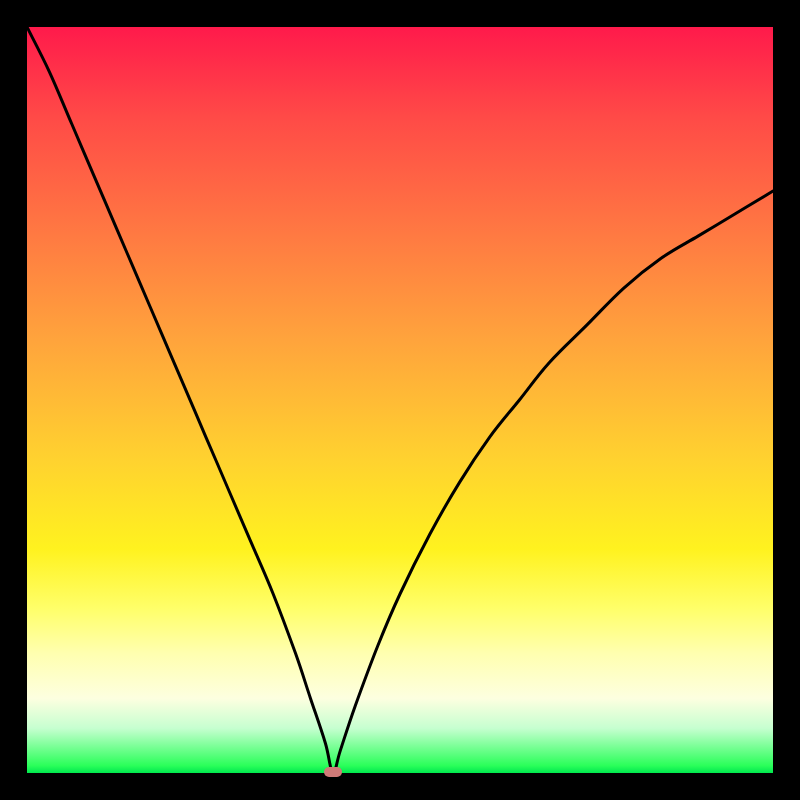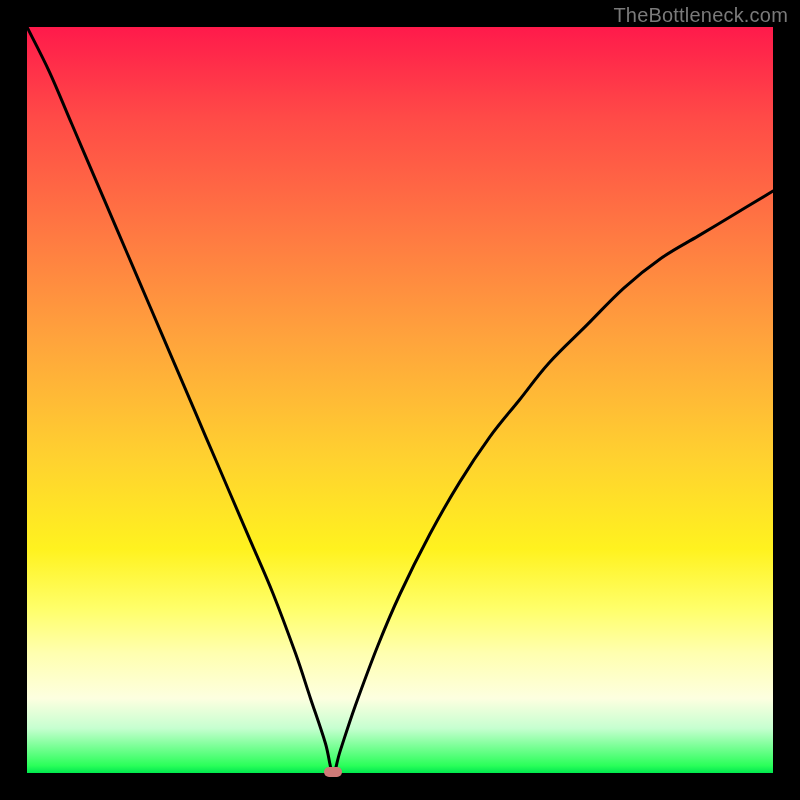--- a/index.html
+++ b/index.html
@@ -64,21 +64,20 @@
     width: 18px;
     height: 10px;
     background: #cf7a78;
     border-radius: 5px;
   }
 </style>
 </head>
 <body>
 
 <div class="frame">
-  <div class="watermark">TheBottleneck.com</div>
 
   <div class="plot-area">
     <svg class="curve" viewBox="0 0 746 746" preserveAspectRatio="none">
       <path id="curve-path" fill="none" stroke="#000" stroke-width="3" stroke-linecap="round" stroke-linejoin="round" d="M 0.0 0.0 C 4.0 8.1, 14.3 27.3, 22.4 44.8 C 30.4 62.2, 36.7 78.2, 44.8 97.0 C 52.8 115.8, 59.1 130.4, 67.1 149.2 C 75.2 168.0, 81.5 182.6, 89.5 201.4 C 97.6 220.2, 103.8 234.8, 111.9 253.6 C 120.0 272.4, 126.2 287.1, 134.3 305.9 C 142.3 324.7, 148.6 339.3, 156.7 358.1 C 164.7 376.9, 171.0 391.5, 179.0 410.3 C 187.1 429.1, 193.4 443.7, 201.4 462.5 C 209.5 481.3, 215.7 495.9, 223.8 514.7 C 231.9 533.5, 238.1 546.8, 246.2 567.0 C 254.2 587.1, 261.8 607.8, 268.6 626.6 C 275.3 645.4, 278.1 655.3, 283.5 671.4 C 288.9 687.5, 294.4 702.7, 298.4 716.2 C 302.4 729.6, 303.2 744.7, 305.9 746.0 C 308.5 747.3, 309.3 735.7, 313.3 723.6 C 317.3 711.5, 321.5 697.7, 328.2 678.9 C 335.0 660.1, 342.6 639.3, 350.6 619.2 C 358.7 599.0, 363.6 587.1, 373.0 567.0 C 382.4 546.8, 392.1 527.4, 402.8 507.3 C 413.6 487.1, 421.9 472.5, 432.7 455.1 C 443.4 437.6, 451.8 425.1, 462.5 410.3 C 473.3 395.5, 481.6 386.4, 492.4 373.0 C 503.1 359.6, 510.1 349.1, 522.2 335.7 C 534.3 322.3, 546.1 311.8, 559.5 298.4 C 572.9 285.0, 583.4 273.2, 596.8 261.1 C 610.2 249.0, 620.7 240.7, 634.1 231.3 C 647.5 221.9, 658.0 216.9, 671.4 208.9 C 684.8 200.8, 695.3 194.6, 708.7 186.5 C 722.1 178.4, 739.3 168.1, 746.0 164.1"></path>
     </svg>
     <div id="min-dot" class="dot" style="left: 296.86px; top: 740px;"></div>
   </div>
 </div>
 
 </body></html>

